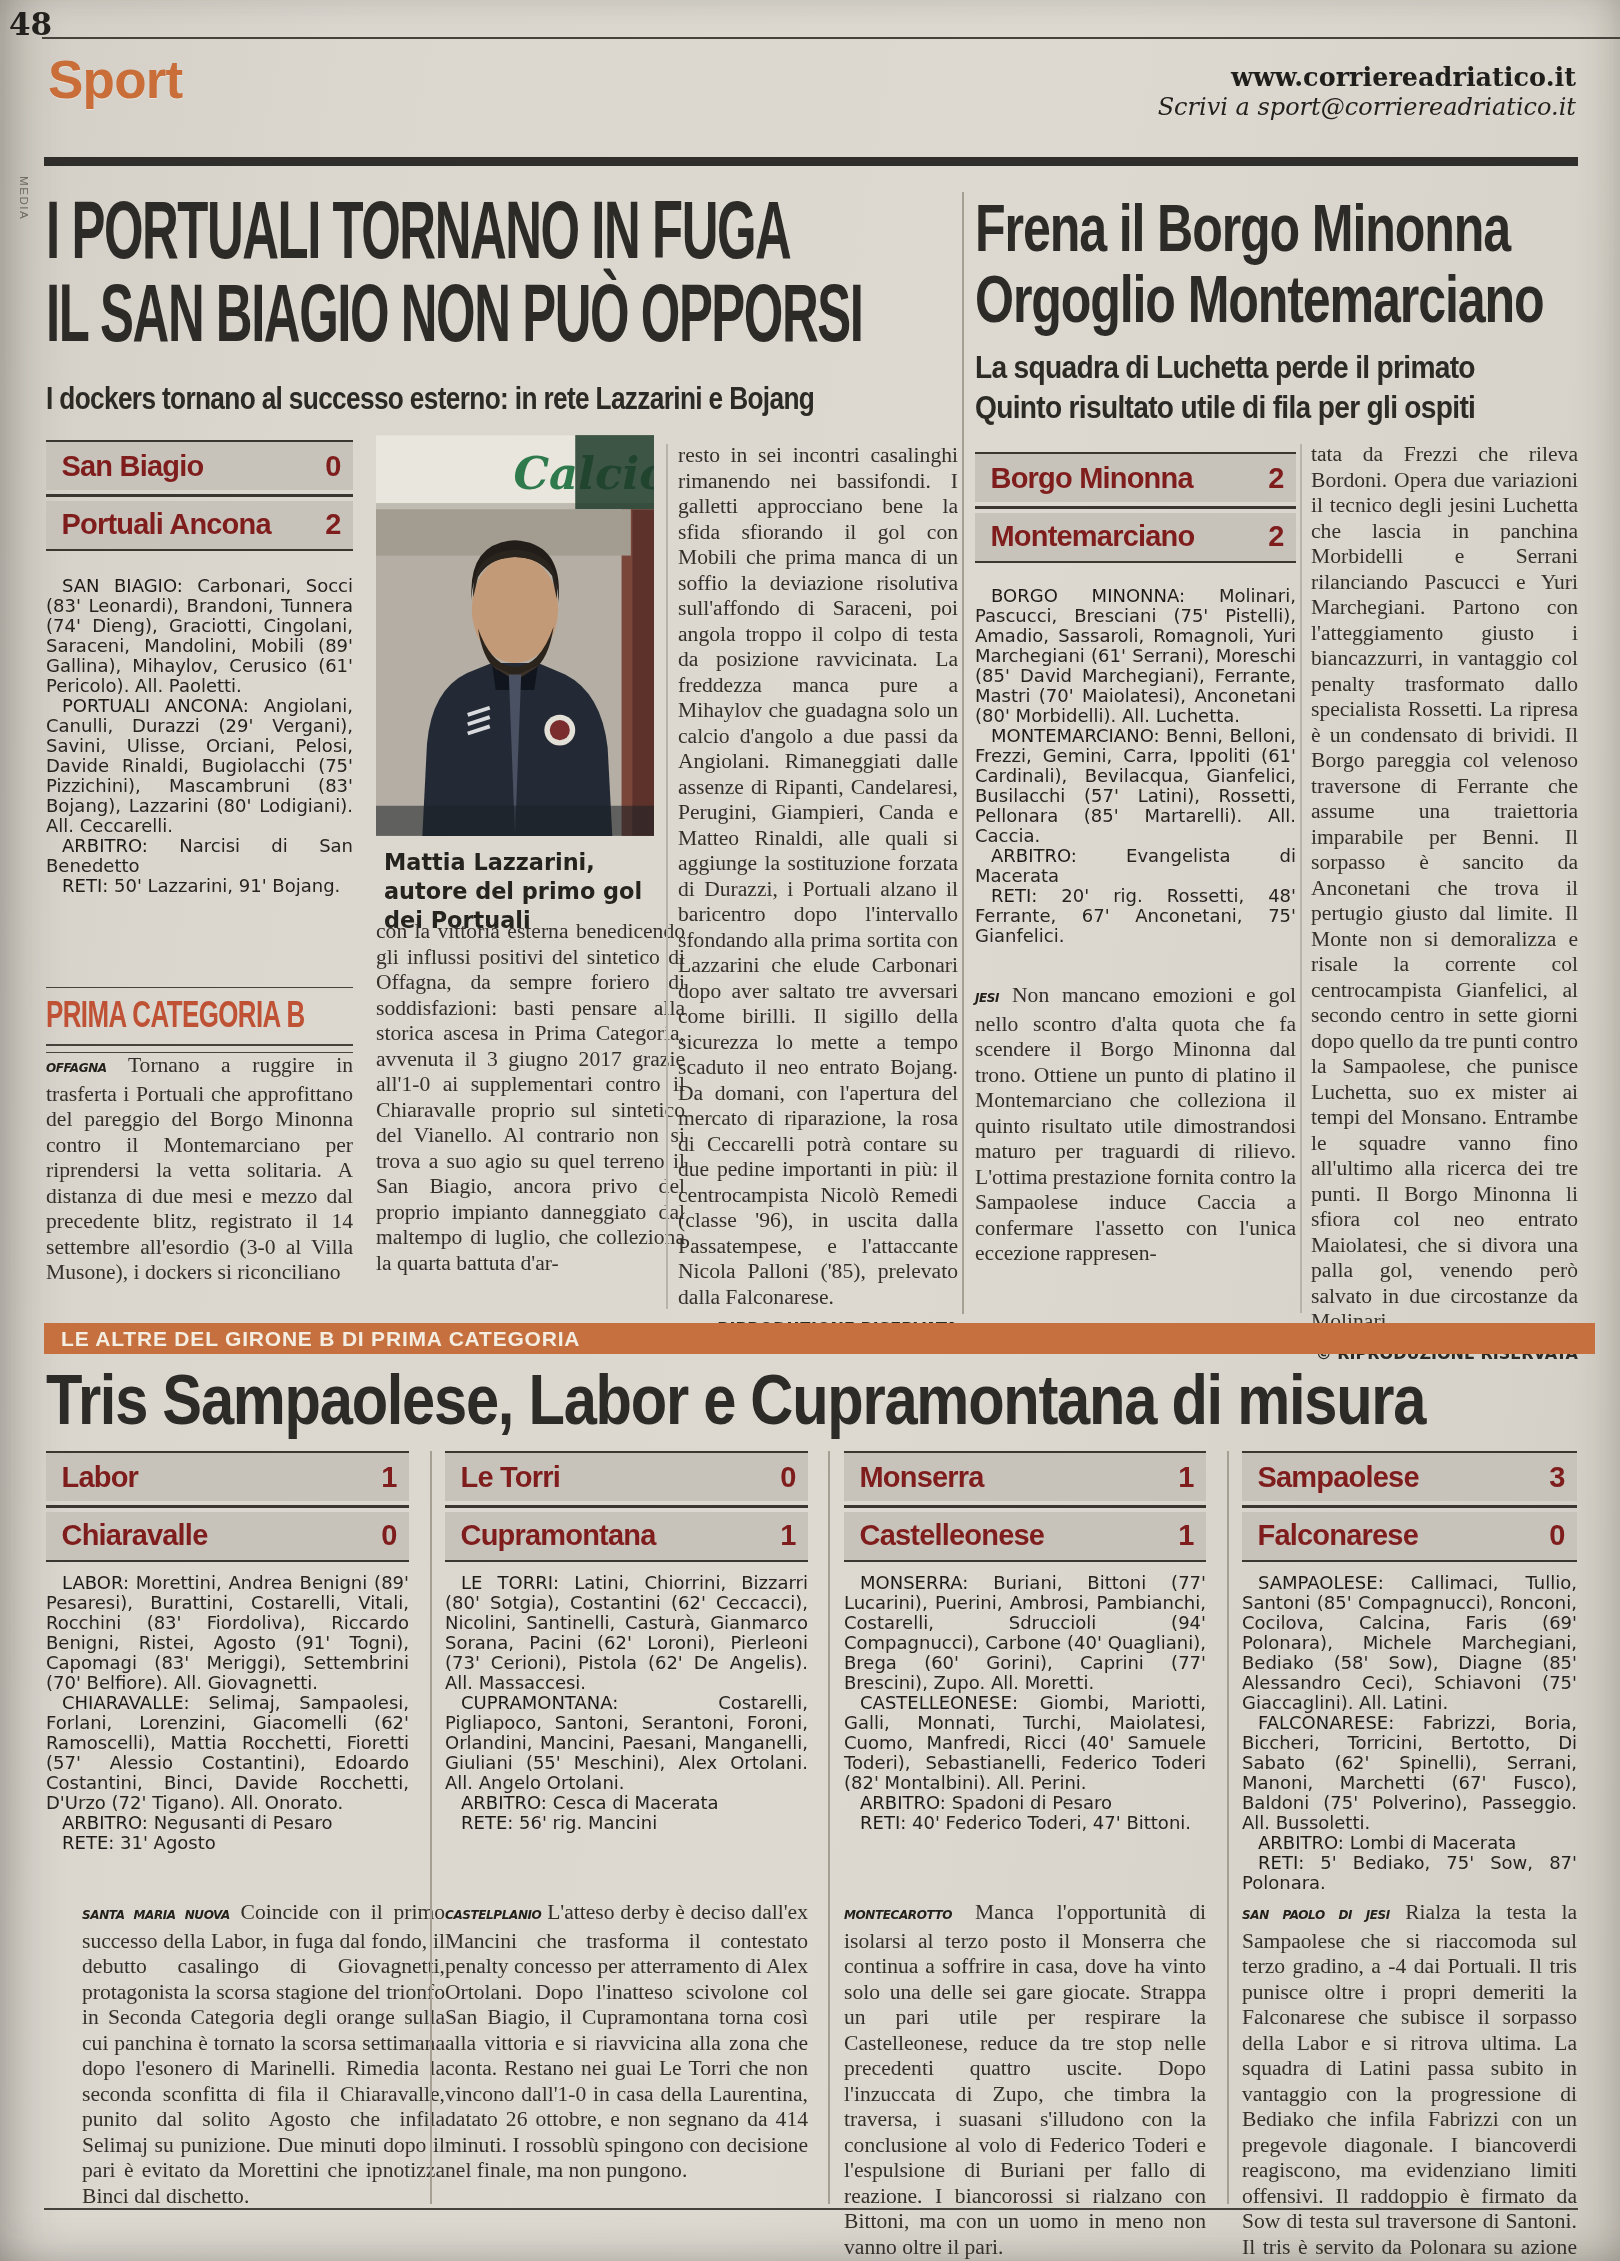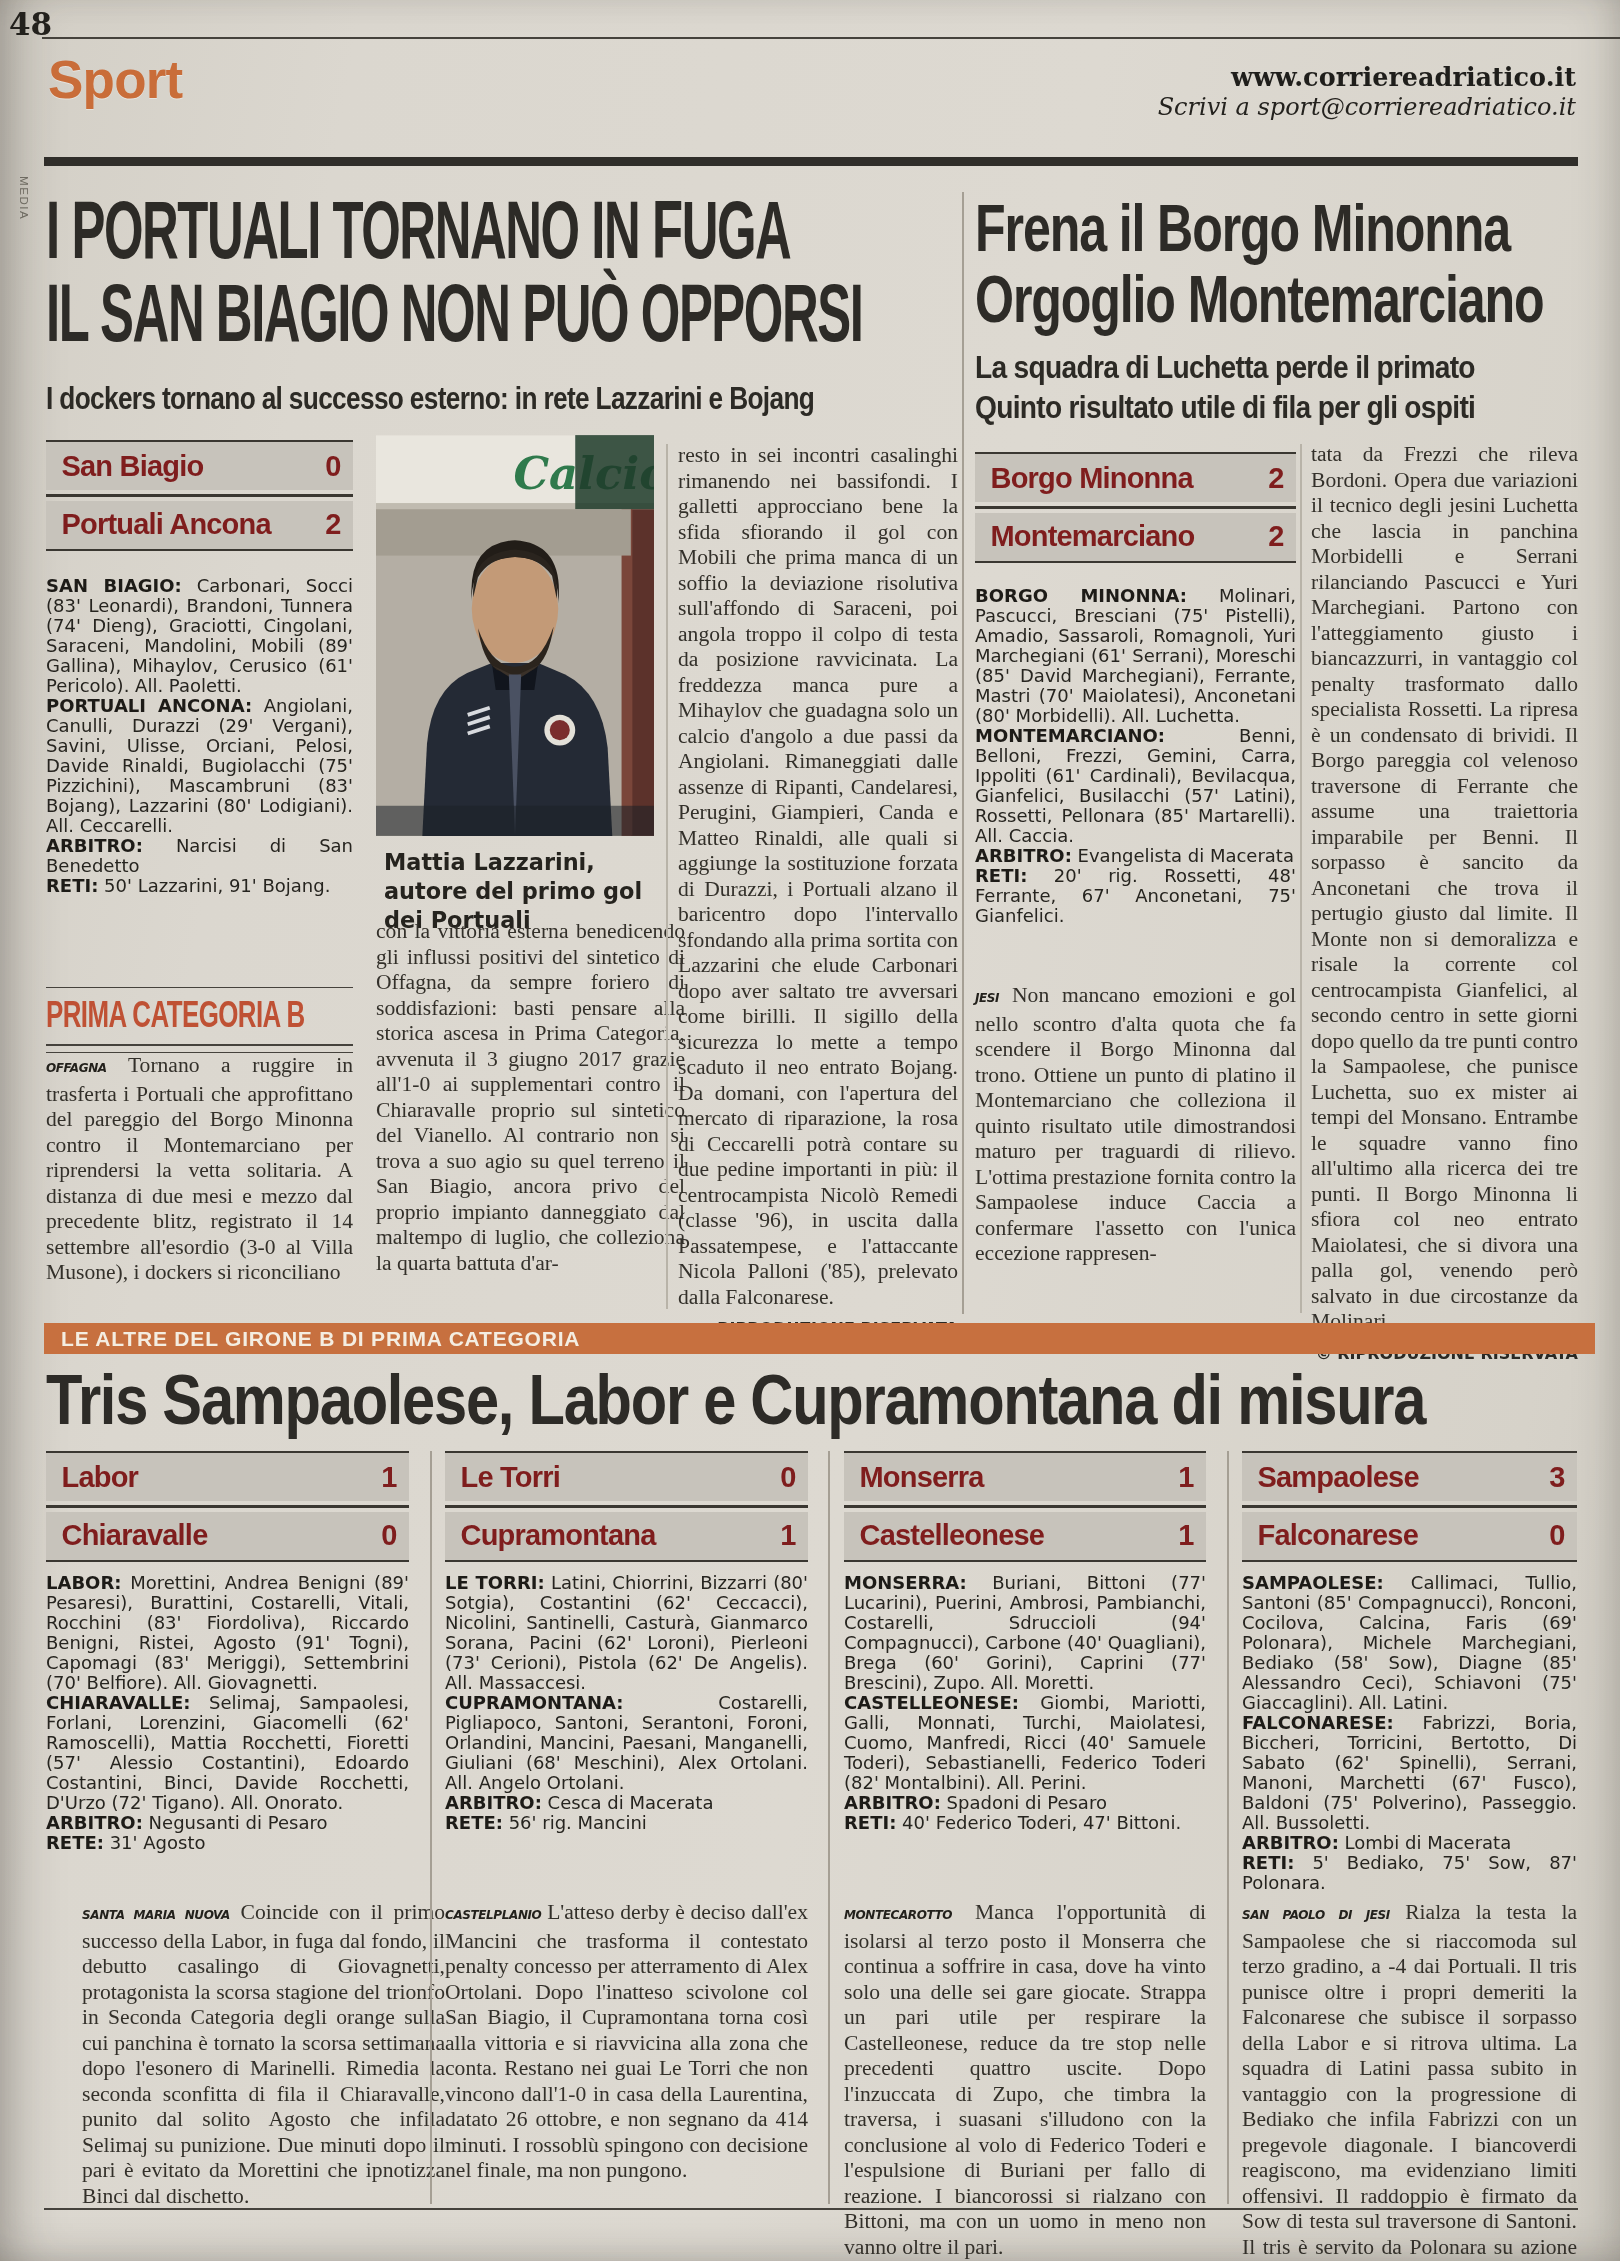--- a/index.html
+++ b/index.html
@@ -11,21 +11,21 @@
   .nowrap{white-space:nowrap;}
   .hl{font-weight:700;color:#2d2b27;transform-origin:left top;letter-spacing:-2.3px;line-height:1;}
   .rule{background:#45423c;}
   .thick{background:#302e2a;}
   .vline{background:#a59f94;width:1.5px;}
   .vline.light{background:#b8b3a8;}
   .serifbody{font-family:"Liberation Serif","DejaVu Serif",serif;font-size:21.6px;line-height:25.5px;text-align:justify;color:#33302a;}
   .lead{font-family:"DejaVu Sans",sans-serif;font-weight:700;font-size:12px;letter-spacing:-0.4px;color:#23211c;font-style:italic;}
   .lu{font-family:"DejaVu Sans",sans-serif;font-size:18px;line-height:20px;text-align:justify;color:#26241f;}
   .lu p{margin:0;}
-  .lu b{font-weight:700;color:#1d1b17;}
+  .lu b{font-weight:400;color:#1d1b17;margin-left:16px;}
   .scorebox{border-top:2.3px solid #3a3731;border-bottom:2.3px solid #3a3731;}
   .srow{height:48px;background:#c7c3bb;display:flex;align-items:center;justify-content:space-between;
         padding:0 12.4px 0 15.5px;font-weight:700;font-size:29px;letter-spacing:-0.8px;color:#7f1d1d;}
   .ssep{height:10.8px;display:flex;align-items:center;}
   .ssep::before{content:"";display:block;width:100%;height:2.3px;background:#3a3731;}
   .copy{font-family:"DejaVu Sans",sans-serif;font-weight:700;font-size:16px;text-align:right;margin-top:9.3px;color:#2a2823;}
   .caption{font-family:"DejaVu Sans",sans-serif;font-weight:700;font-size:22.4px;line-height:29px;color:#25231e;}
   .kickwrap{border-top:1.5px solid #45423c;}
   .kick{font-weight:700;font-size:36px;letter-spacing:-0.8px;color:#bf5134;transform:scaleX(.72);transform-origin:left top;white-space:nowrap;padding-top:6.2px;}
   .dblrule{margin-top:7.7px;height:6.2px;border-top:2.3px solid #45423c;border-bottom:0.8px solid #45423c;}
@@ -192,21 +192,21 @@
         <span>0</span>
       </div>
     <div class="ssep"></div>
     <div class="srow">
         <span>Cupramontana</span>
         <span>1</span>
       </div>
   </div>
   <div class="abs lu" style="left:445px;top:1573px;width:363px;">
     <p><b>LE TORRI:</b> <span>Latini, Chiorrini, Bizzarri (80' Sotgia), Costantini (62' Ceccacci), Nicolini, Santinelli, Casturà, Gianmarco Sorana, Pacini (62' Loroni), Pierleoni (73' Cerioni), Pistola (62' De Angelis). All. Massaccesi.</span></p>
-    <p><b>CUPRAMONTANA:</b> <span>Costarelli, Pigliapoco, Santoni, Serantoni, Foroni, Orlandini, Mancini, Paesani, Manganelli, Giuliani (68' Meschini), Alex Ortolani. All. Angelo Ortolani.</span></p>
+    <p><b>CUPRAMONTANA:</b> <span>Costarelli, Pigliapoco, Santoni, Serantoni, Foroni, Orlandini, Mancini, Paesani, Manganelli, Giuliani (55' Meschini), Alex Ortolani. All. Angelo Ortolani.</span></p>
     <p><b>ARBITRO:</b> <span>Cesca di Macerata</span></p>
     <p><b>RETE:</b> <span>56' rig. Mancini</span></p>
   </div>
   <div class="abs serifbody" style="left:445px;top:1900px;width:363px;">
     <b class="lead">CASTELPLANIO</b>
     <span>L'atteso derby è deciso dall'ex Mancini che trasforma il contestato penalty concesso per atterramento di Alex Ortolani. Dopo l'inatteso scivolone col San Biagio, il Cupramontana torna così alla vittoria e si riavvicina alla zona che conta. Restano nei guai Le Torri che non vincono dall'1-0 in casa della Laurentina, datato 26 ottobre, e non segnano da 414 minuti. I rossoblù spingono con decisione nel finale, ma non pungono.</span>
   </div>
 
   <div class="abs scorebox" style="left:844px;top:1451px;width:362px;">
     <div class="srow">

